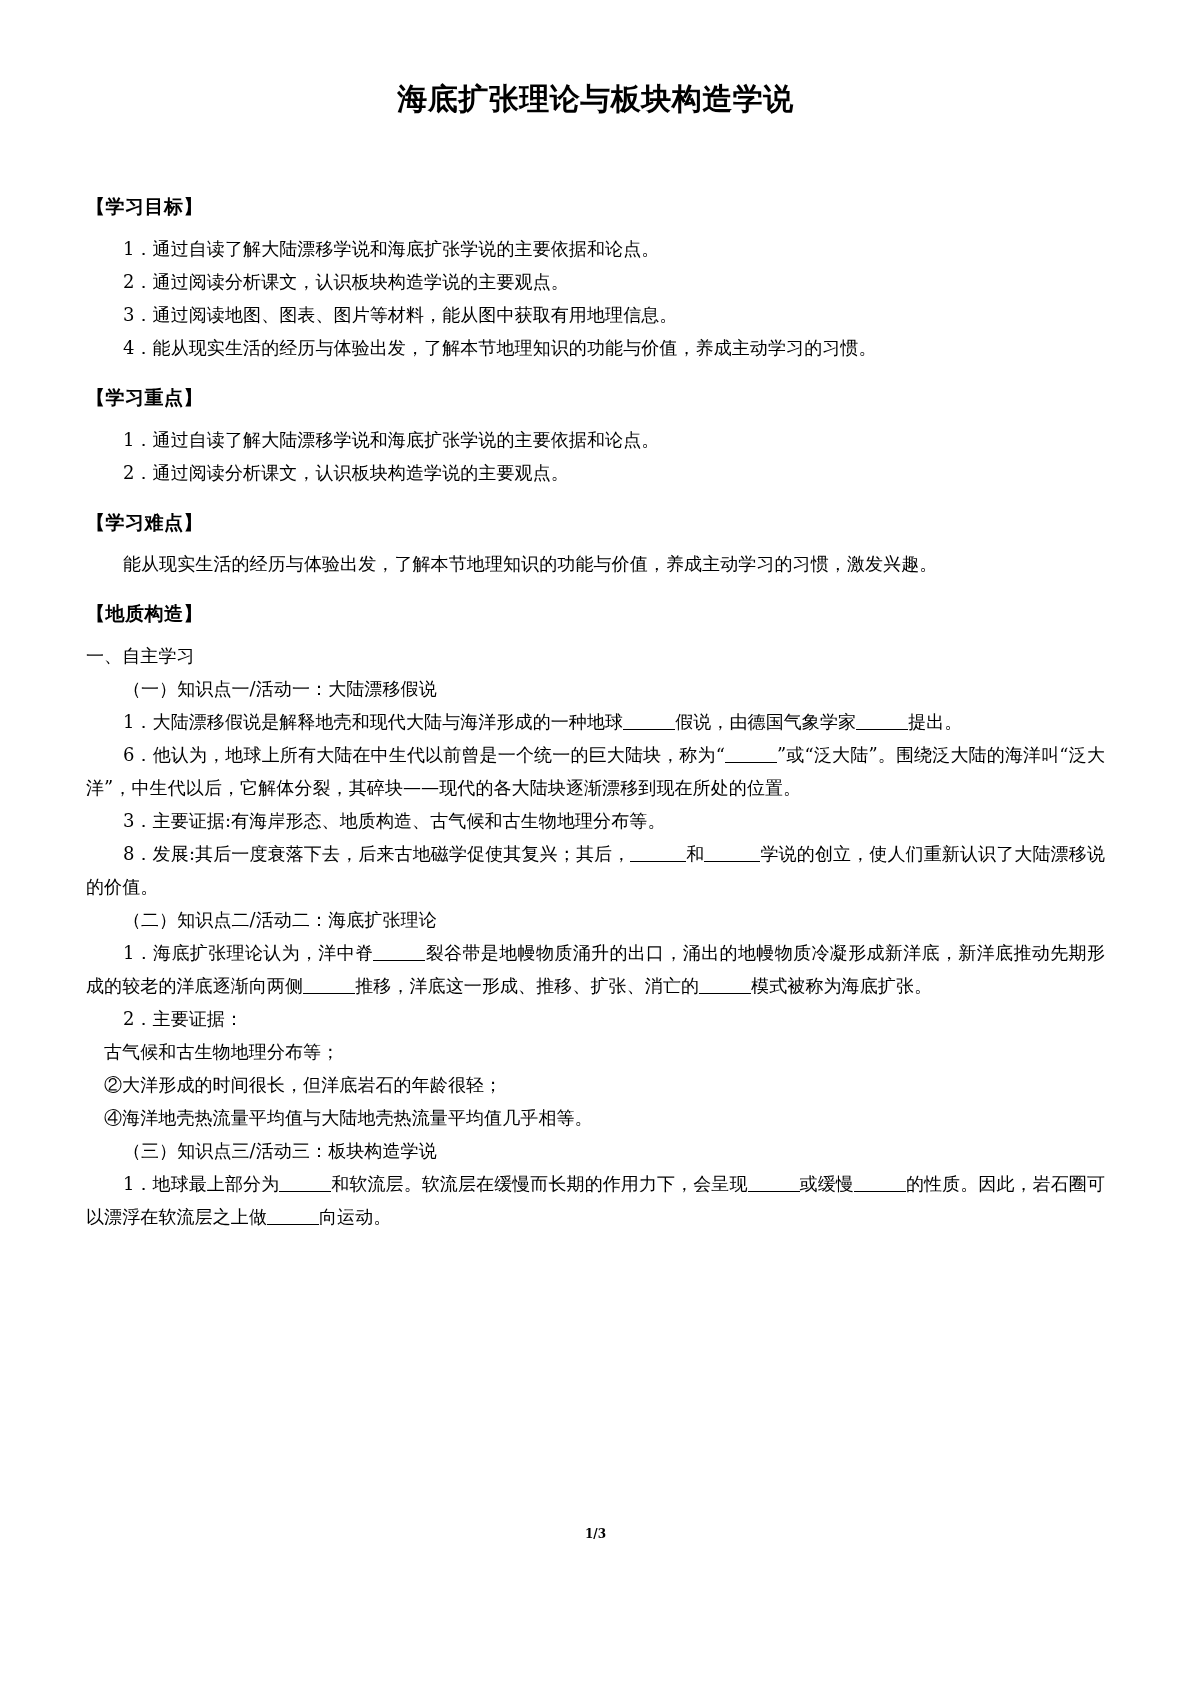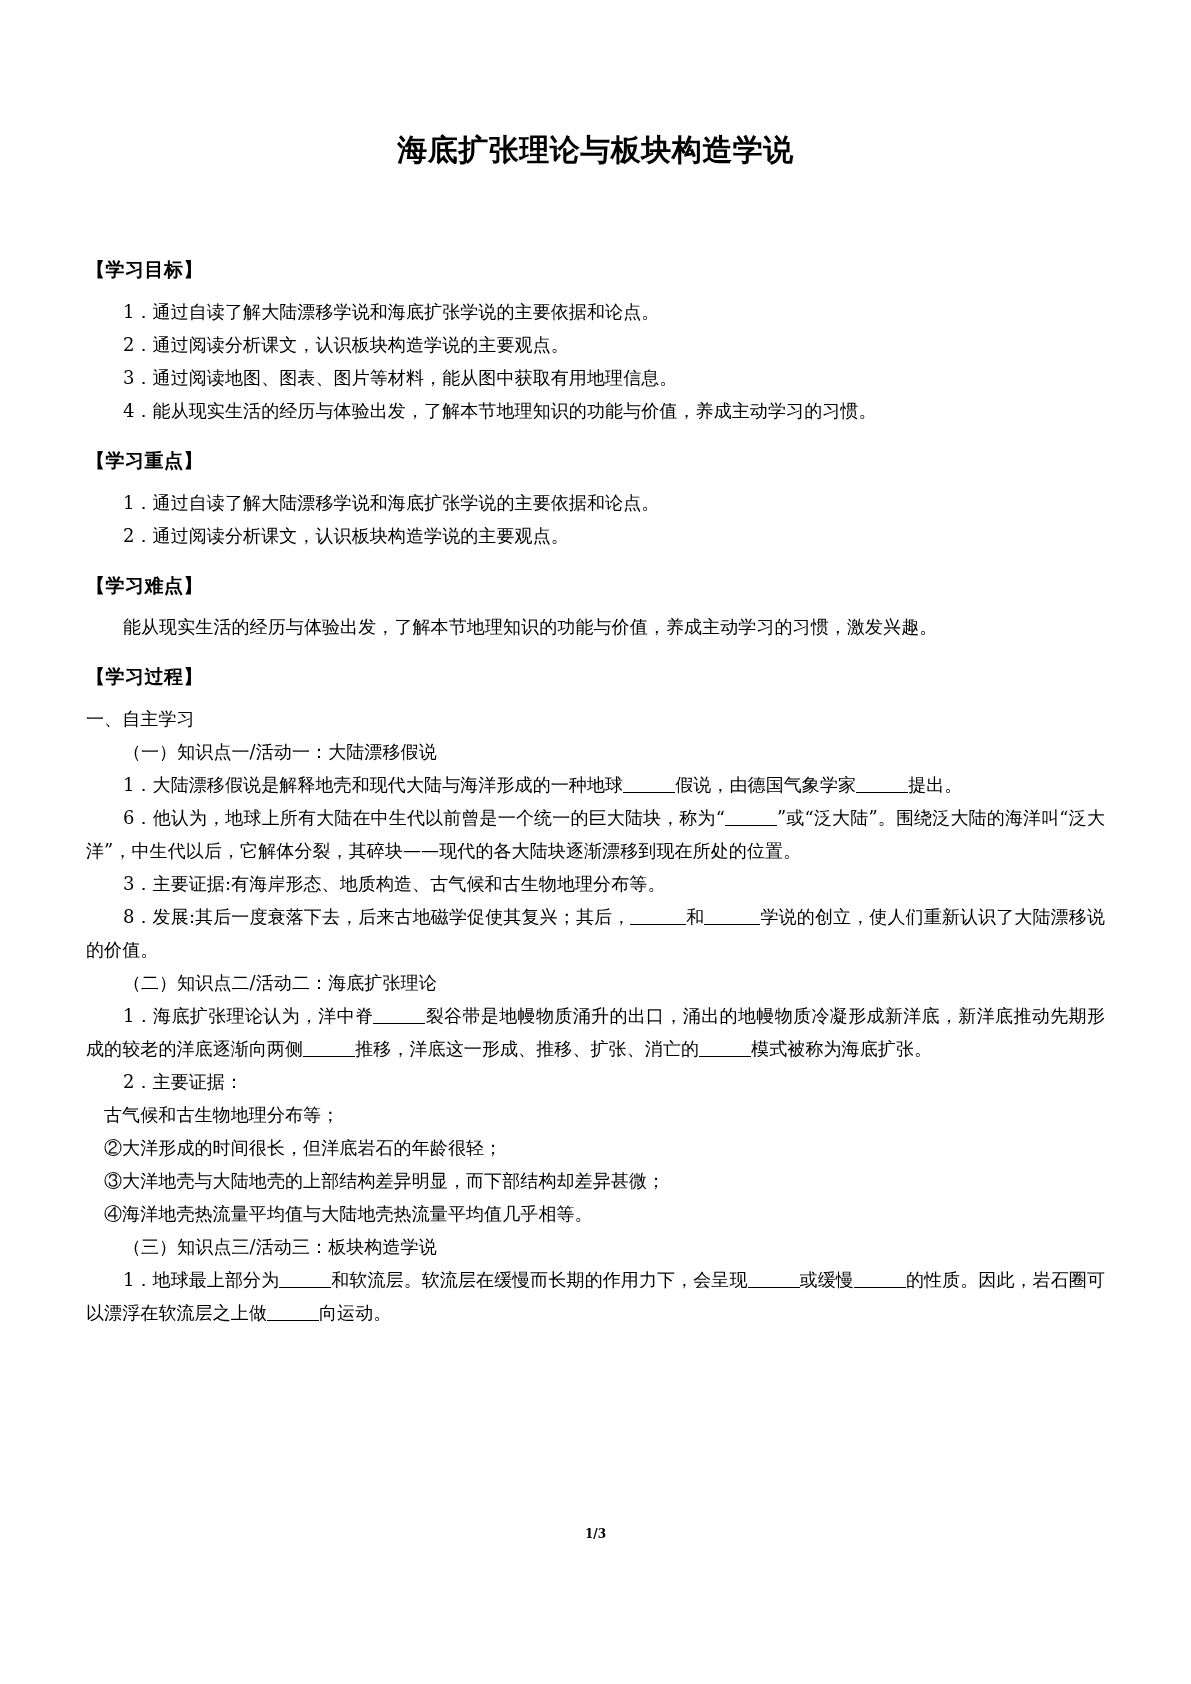--- a/index.html
+++ b/index.html
@@ -21,22 +21,22 @@
     width: 1191px;
     height: 1684px;
     box-sizing: border-box;
     padding: 0 86px;
   }
   .doc-title {
     text-align: center;
     font-size: 30px;
     font-weight: bold;
     letter-spacing: 0.5px;
-    margin: 12px;
-    padding-top: 120px;
+    margin: 0;
+    padding-top: 81px;
     line-height: 1.2;
   }
   .section-head {
     font-size: 19px;
     font-weight: bold;
     margin: 0;
     letter-spacing: 0.5px;
     line-height: 1.25;
   }
   .gap-after-title { height: 78px; }
@@ -98,21 +98,21 @@
   <p class="body-line indent2">2．通过阅读分析课文，认识板块构造学说的主要观点。</p>
 
   <div class="gap-md"></div>
 
   <div class="section-head">【学习难点】</div>
   <div class="gap-sm"></div>
   <p class="body-line indent2">能从现实生活的经历与体验出发，了解本节地理知识的功能与价值，养成主动学习的习惯，激发兴趣。</p>
 
   <div class="gap-md"></div>
 
-  <div class="section-head">【学习过程】</div>
+  <div class="section-head">【地质构造】</div>
   <div class="gap-sm"></div>
 
   <p class="body-line noindent">一、自主学习</p>
 
   <p class="body-line indent2">（一）知识点一/活动一：大陆漂移假说</p>
 
   <p class="body-line indent2"><span>1．大陆漂移假说是解释地壳和现代大陆与海洋形成的一种地球</span><span class="blank"></span><span>假说，由德国气象学家</span><span class="blank"></span><span>提出。</span></p>
 
   <p class="body-line indent2"><span>6．他认为，地球上所有大陆在中生代以前曾是一个统一的巨大陆块，称为“</span><span class="blank"></span><span>”或“泛大陆”。围绕泛大陆的海洋叫“泛大洋”，中生代以后，它解体分裂，其碎块——现代的各大陆块逐渐漂移到现在所处的位置。</span></p>
 
@@ -121,21 +121,20 @@
   <p class="body-line indent2"><span>8．发展:其后一度衰落下去，后来古地磁学促使其复兴；其后，</span><span class="blank mid"></span><span>和</span><span class="blank mid"></span><span>学说的创立，使人们重新认识了大陆漂移说的价值。</span></p>
 
   <p class="body-line indent2">（二）知识点二/活动二：海底扩张理论</p>
 
   <p class="body-line indent2"><span>1．海底扩张理论认为，洋中脊</span><span class="blank"></span><span>裂谷带是地幔物质涌升的出口，涌出的地幔物质冷凝形成新洋底，新洋底推动先期形成的较老的洋底逐渐向两侧</span><span class="blank"></span><span>推移，洋底这一形成、推移、扩张、消亡的</span><span class="blank"></span><span>模式被称为海底扩张。</span></p>
 
   <p class="body-line indent2">2．主要证据：</p>
 
   <p class="body-line indent1">古气候和古生物地理分布等；</p>
   <p class="body-line indent1">②大洋形成的时间很长，但洋底岩石的年龄很轻；</p>
-  <p class="body-line indent1">③大洋地壳与大陆地壳的上部结构差异明显，而下部结构却差异甚微；</p>
   <p class="body-line indent1">④海洋地壳热流量平均值与大陆地壳热流量平均值几乎相等。</p>
 
   <p class="body-line indent2">（三）知识点三/活动三：板块构造学说</p>
 
   <p class="body-line indent2"><span>1．地球最上部分为</span><span class="blank"></span><span>和软流层。软流层在缓慢而长期的作用力下，会呈现</span><span class="blank"></span><span>或缓慢</span><span class="blank"></span><span>的性质。因此，岩石圈可以漂浮在软流层之上做</span><span class="blank"></span><span>向运动。</span></p>
 
   <div class="page-footer">1/3</div>
 
 </div>
 

